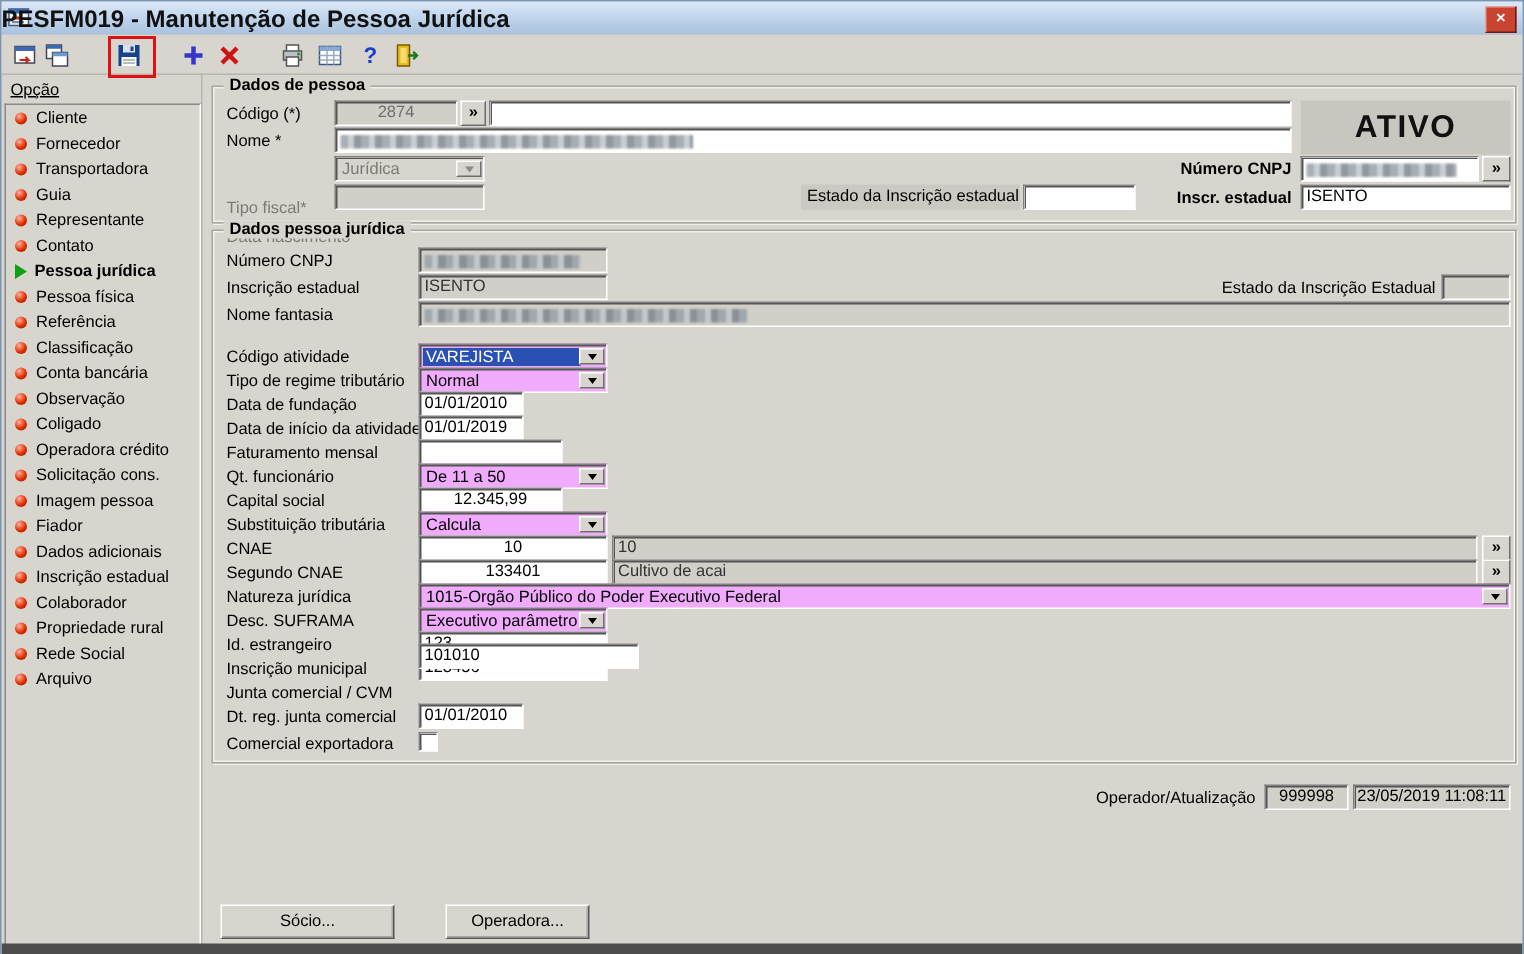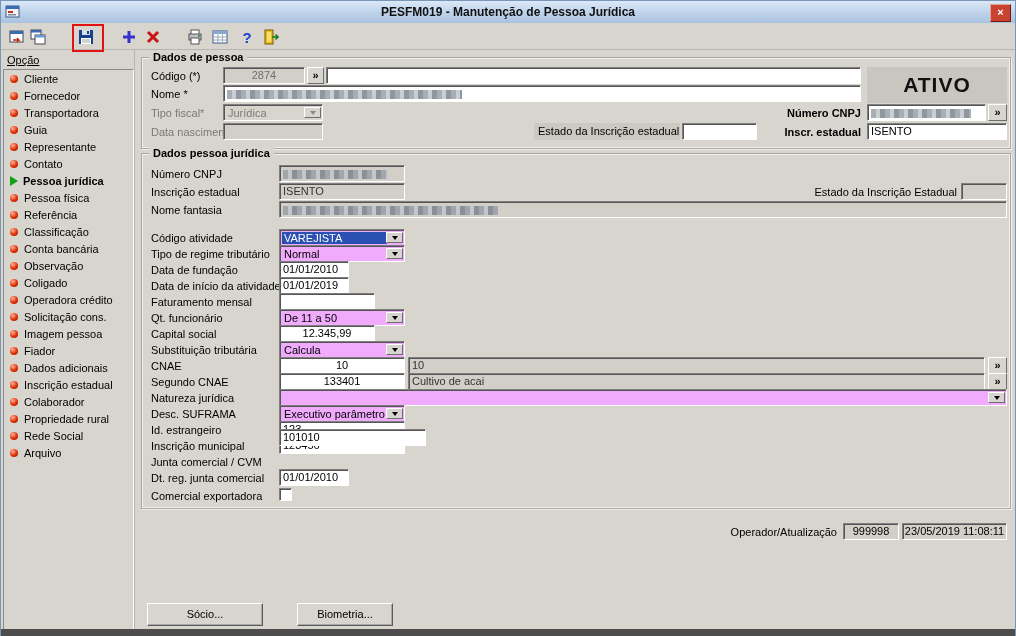--- a/index.html
+++ b/index.html
@@ -4,21 +4,21 @@
 <style>
   html,body{margin:0;padding:0;background:#808080;}
   .win{position:relative;width:1016px;height:636px;background:#d8d5ce;overflow:hidden;
        font-family:"Liberation Sans",sans-serif;font-size:11px;color:#000;
        border-left:1px solid #7a96b6;border-right:1px solid #7a96b6;border-top:1px solid #7a96b6;box-sizing:border-box;}
   .abs{position:absolute;}
   
   .titlebar{position:absolute;left:0;top:0;right:0;height:22px;
     background:linear-gradient(to bottom,#dbe9f8 0%,#bdd2ea 55%,#a9c2de 100%);
     border-bottom:1px solid #8aa6c4;}
-  .title-text{position:absolute;left:0;right:0;top:4px;text-align:center;font-weight:bold;font-size:12px;color:#111;}
+  .title-text{position:absolute;left:0;right:0;top:4px;text-align:left;font-weight:bold;font-size:16px;color:#111;}
   .close-btn{position:absolute;right:4px;top:3px;width:19px;height:16px;background:#c94331;
     border-top:1px solid #e8a294;border-left:1px solid #e8a294;border-bottom:1px solid #6e1a0e;border-right:1px solid #6e1a0e;
     color:#fff;font-weight:bold;font-size:11px;text-align:center;line-height:15px;cursor:default;}
   
   .toolbar{position:absolute;left:0;top:22px;right:0;height:26px;background:#d8d5ce;border-bottom:1px solid #b8b5ae;}
   .tbtn{position:absolute;top:4px;width:20px;height:20px;display:flex;align-items:center;justify-content:center;}
   .annotation{position:absolute;left:71px;top:1px;width:28px;height:24px;border:2px solid #e01212;}
   
   .sb-header{position:absolute;left:6px;top:53px;text-decoration:underline;}
   .sb-panel{position:absolute;left:2px;top:68px;width:129px;height:560px;background:#d8d5ce;
@@ -28,21 +28,21 @@
   .bullet{width:8px;height:8px;border-radius:50%;margin-right:6px;flex:0 0 auto;
     background:radial-gradient(circle at 35% 30%,#ffb0a0,#e03000 55%,#8a1400);}
   .arrow{width:0;height:0;border-left:8px solid #12a012;border-top:5px solid transparent;border-bottom:5px solid transparent;margin-right:5px;flex:0 0 auto;}
   .divider{position:absolute;left:133px;top:48px;width:1px;height:581px;background:#b8b5ae;}
   
   .group{position:absolute;border:1px solid #a8a6a0;
     box-shadow:inset 1px 1px 0 #f2f0ea, inset -1px -1px 0 #f2f0ea, 1px 1px 0 #f2f0ea;}
   .gtitle{position:absolute;background:#d8d5ce;padding:0 4px;font-weight:bold;white-space:nowrap;}
   
   .lbl{position:absolute;white-space:nowrap;line-height:12px;}
-  .lbl.dis{color:#7a7a76;}
+  .lbl.dis{color:#7a7a76;margin-top:26px;}
   .lbl.r{text-align:right;}
   .lbl.b{font-weight:bold;}
   .fld,.gfld,.dfld{position:absolute;height:17px;box-sizing:border-box;background:#fff;
     border-top:1px solid #7f7f7f;border-left:1px solid #7f7f7f;border-bottom:1px solid #fff;border-right:1px solid #fff;
     box-shadow:inset 1px 1px 0 #555;line-height:15px;padding:0 3px;overflow:hidden;white-space:nowrap;}
   .gfld{background:#d2cfc8;color:#333;}
   .dfld{background:#d2cfc8;color:#7a7a76;}
   .fld.ra,.gfld.ra{text-align:center;}
   .flat{position:absolute;height:17px;box-sizing:border-box;background:#ccc9c2;line-height:17px;padding:0 4px;white-space:nowrap;}
   .redacted{position:absolute;left:3px;top:4px;height:9px;filter:blur(0.6px);opacity:.85;
@@ -359,20 +359,21 @@
   <div class="gfld" style="left:407px;top:356px;width:577px">10</div>
   <div class="lkp" style="left:987px;top:356px;width:19px">»</div>
 
   <div class="lbl" style="left:150px;top:375px">Segundo CNAE</div>
   <div class="fld ra" style="left:278px;top:372px;width:126px">133401</div>
   <div class="gfld" style="left:407px;top:372px;width:577px">Cultivo de acai</div>
   <div class="lkp" style="left:987px;top:372px;width:19px">»</div>
 
   <div class="lbl" style="left:150px;top:391px">Natureza jurídica</div>
   <div class="combo" style="left:278px;top:388px;width:728px">
+    <div class="txt">1015-Orgão Público do Poder Executivo Federal</div>
       <div class="cbtn">
         <div class="carr"></div>
       </div>
   </div>
 
   <div class="lbl" style="left:150px;top:407px">Desc. SUFRAMA</div>
   <div class="combo" style="left:278px;top:404px;width:126px">
     <div class="txt">Executivo parâmetro</div>
       <div class="cbtn">
         <div class="carr"></div>
@@ -392,16 +393,16 @@
   <div class="fld" style="left:278px;top:468px;width:70px">01/01/2010</div>
 
   <div class="lbl" style="left:150px;top:489px">Comercial exportadora</div>
   <div class="checkbox" style="left:278px;top:487px"></div>
 
   <div class="lbl r" style="left:690px;top:525px;width:146px">Operador/Atualização</div>
   <div class="opbox" style="left:842px;top:522px;width:56px">999998</div>
   <div class="opbox" style="left:901px;top:522px;width:105px">23/05/2019 11:08:11</div>
 
   <div class="pbtn" style="left:146px;top:602px;width:116px">Sócio...</div>
-  <div class="pbtn" style="left:296px;top:602px;width:96px">Biometria...</div>
+  <div class="pbtn" style="left:296px;top:602px;width:96px">Operadora...</div>
 
   <div class="bottom-strip"></div>
 </div>
 
 </body></html>

